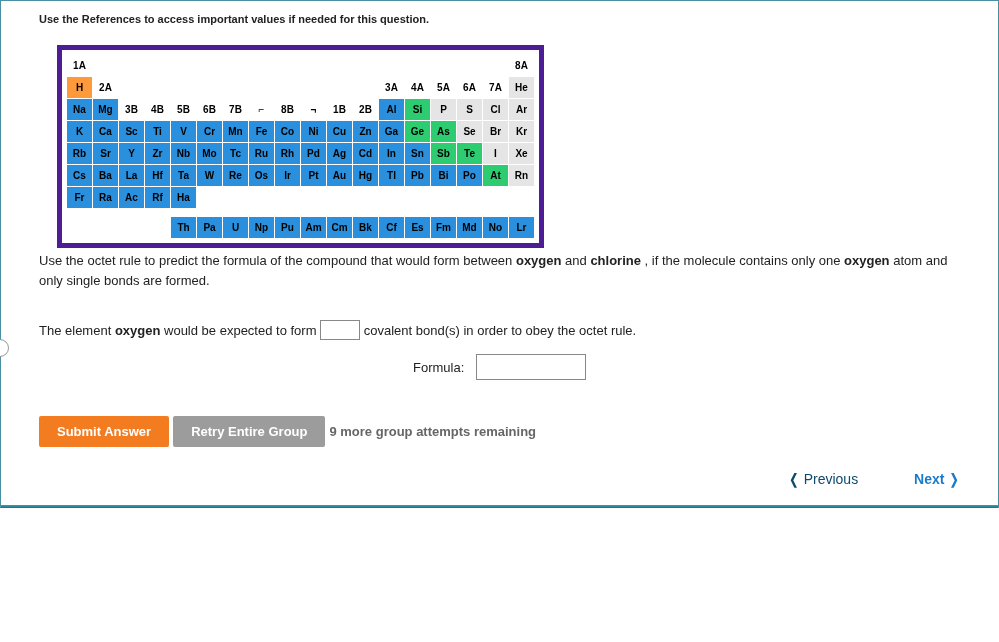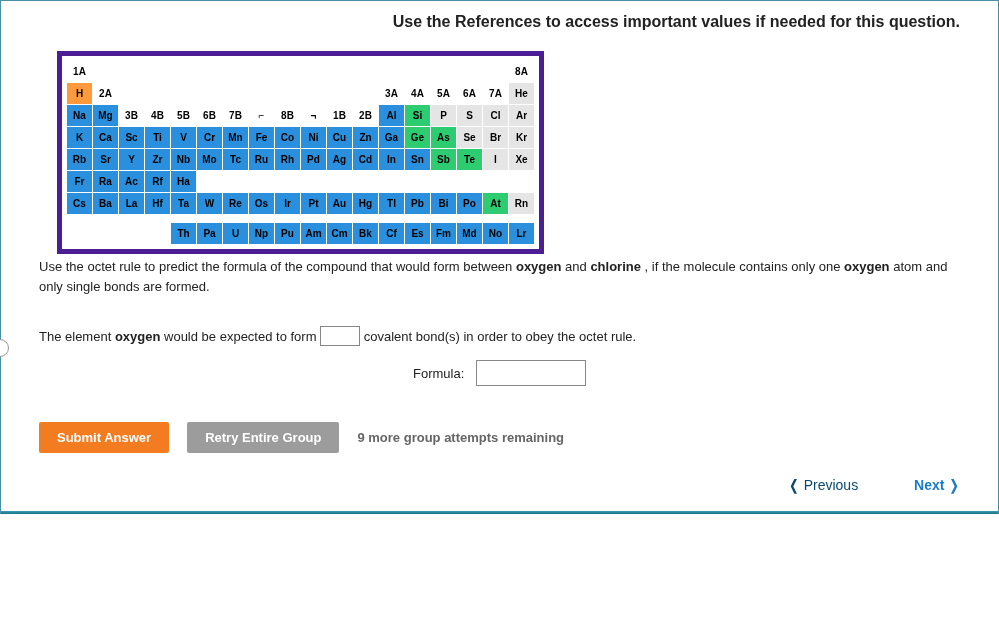--- a/index.html
+++ b/index.html
@@ -1,32 +1,32 @@
 <!DOCTYPE html>
 <html><head>
 <meta charset="utf-8">
 <style>
   * { box-sizing: border-box; }
   body { margin:0; font-family: Arial, Helvetica, sans-serif; font-size:13px; color:#222; background:#fff; }
   .page { width:999px; margin:0 auto; padding:10px 38px 20px 38px; border:1px solid #4a90a4; position:relative;}
-  .refnote { text-align:right; font-weight:bold; font-size:16px; margin:2px 0 20px 0;}
+  .refnote { text-align:left; font-weight:bold; font-size:11px; margin:2px 0 20px 0;}
   .pt-wrap { margin-left:18px; border:5px solid #4c1d95; display:inline-block; padding:4px; background:#fff;}
   table.pt { border-collapse:collapse; }
   table.pt td { width:26px; height:22px; text-align:center; font-size:10px; font-weight:bold; padding:0; border:1px solid #fff;}
   td.lbl { background:#fff; font-size:9px; color:#000; font-weight:normal;}
   td.empty { background:#fff; border:none;}
   td.blue { background:#2a8fdd; color:#000;}
   td.green { background:#2ecc71; color:#000;}
   td.orange { background:#ff9a3c; color:#000;}
   td.yellow { background:#e5e5e5; color:#000;}
   .qtext { margin:30px 0 12px 0; line-height:1.5;}
   input.inline { width:40px; height:20px; border:1px solid #888;}
   .formula-row { text-align:center; margin:14px 0 36px 0;}
   .formula-row input { width:110px; height:26px; border:1px solid #888; margin-left:8px;}
-  .btnrow { display:flex; align-items:center; gap:18px; margin-top:1px;}
+  .btnrow { display:flex; align-items:center; gap:4px; margin-top:1px;}
   .btn { display:inline-block; padding:8px 18px; font-size:13px; font-weight:bold; color:#fff; border:none; cursor:pointer; border-radius:2px;}
   .btn-orange { background:#f47c20;}
   .btn-gray { background:#9c9c9c;}
   .attempts { color:#666; font-weight:bold;}
   .navrow { text-align:right; margin-top:24px; font-size:14px;}
   .prev { color:#0c4a6e; margin-right:28px;}
   .next { color:#1a7bc9; font-weight:bold; cursor:pointer;padding-left:24px;}
   .chev { font-weight:bold;}
   .sidecircle{ position:absolute; left:-10px; top:338px; width:18px; height:18px; border:1px solid #999; border-radius:50%; background:#fff;}
   .sideline{ position:absolute; left:0; right:0; bottom:-1px; height:3px; background:linear-gradient(#37a0b7,#1c6e82);}
@@ -120,60 +120,60 @@
             <td class="blue">Pd</td>
             <td class="blue">Ag</td>
             <td class="blue">Cd</td>
             <td class="blue">In</td>
             <td class="blue">Sn</td>
             <td class="green">Sb</td>
             <td class="green">Te</td>
             <td class="yellow">I</td>
             <td class="yellow">Xe</td>
           </tr>
-      <tr id="row7">
-            <td class="blue">Fr</td>
-            <td class="blue">Ra</td>
-            <td class="blue">Ac</td>
-            <td class="blue">Rf</td>
-            <td class="blue">Ha</td>
-            <td class="empty"></td>
-            <td class="empty"></td>
-            <td class="empty"></td>
-            <td class="empty"></td>
-            <td class="empty"></td>
-            <td class="empty"></td>
-            <td class="empty"></td>
-            <td class="empty"></td>
-            <td class="empty"></td>
-            <td class="empty"></td>
-            <td class="empty"></td>
-            <td class="empty"></td>
-            <td class="empty"></td>
-          </tr>
       <tr id="row6">
             <td class="blue">Cs</td>
             <td class="blue">Ba</td>
             <td class="blue">La</td>
             <td class="blue">Hf</td>
             <td class="blue">Ta</td>
             <td class="blue">W</td>
             <td class="blue">Re</td>
             <td class="blue">Os</td>
             <td class="blue">Ir</td>
             <td class="blue">Pt</td>
             <td class="blue">Au</td>
             <td class="blue">Hg</td>
             <td class="blue">Tl</td>
             <td class="blue">Pb</td>
             <td class="blue">Bi</td>
             <td class="blue">Po</td>
             <td class="green">At</td>
             <td class="yellow">Rn</td>
           </tr>
+      <tr id="row7">
+            <td class="blue">Fr</td>
+            <td class="blue">Ra</td>
+            <td class="blue">Ac</td>
+            <td class="blue">Rf</td>
+            <td class="blue">Ha</td>
+            <td class="empty"></td>
+            <td class="empty"></td>
+            <td class="empty"></td>
+            <td class="empty"></td>
+            <td class="empty"></td>
+            <td class="empty"></td>
+            <td class="empty"></td>
+            <td class="empty"></td>
+            <td class="empty"></td>
+            <td class="empty"></td>
+            <td class="empty"></td>
+            <td class="empty"></td>
+            <td class="empty"></td>
+          </tr>
       <tr>
             <td class="empty" colspan="18" style="height:8px"></td>
           </tr>
       <tr id="act">
             <td class="empty"></td>
             <td class="empty"></td>
             <td class="empty"></td>
             <td class="empty"></td>
             <td class="blue">Th</td>
             <td class="blue">Pa</td>

